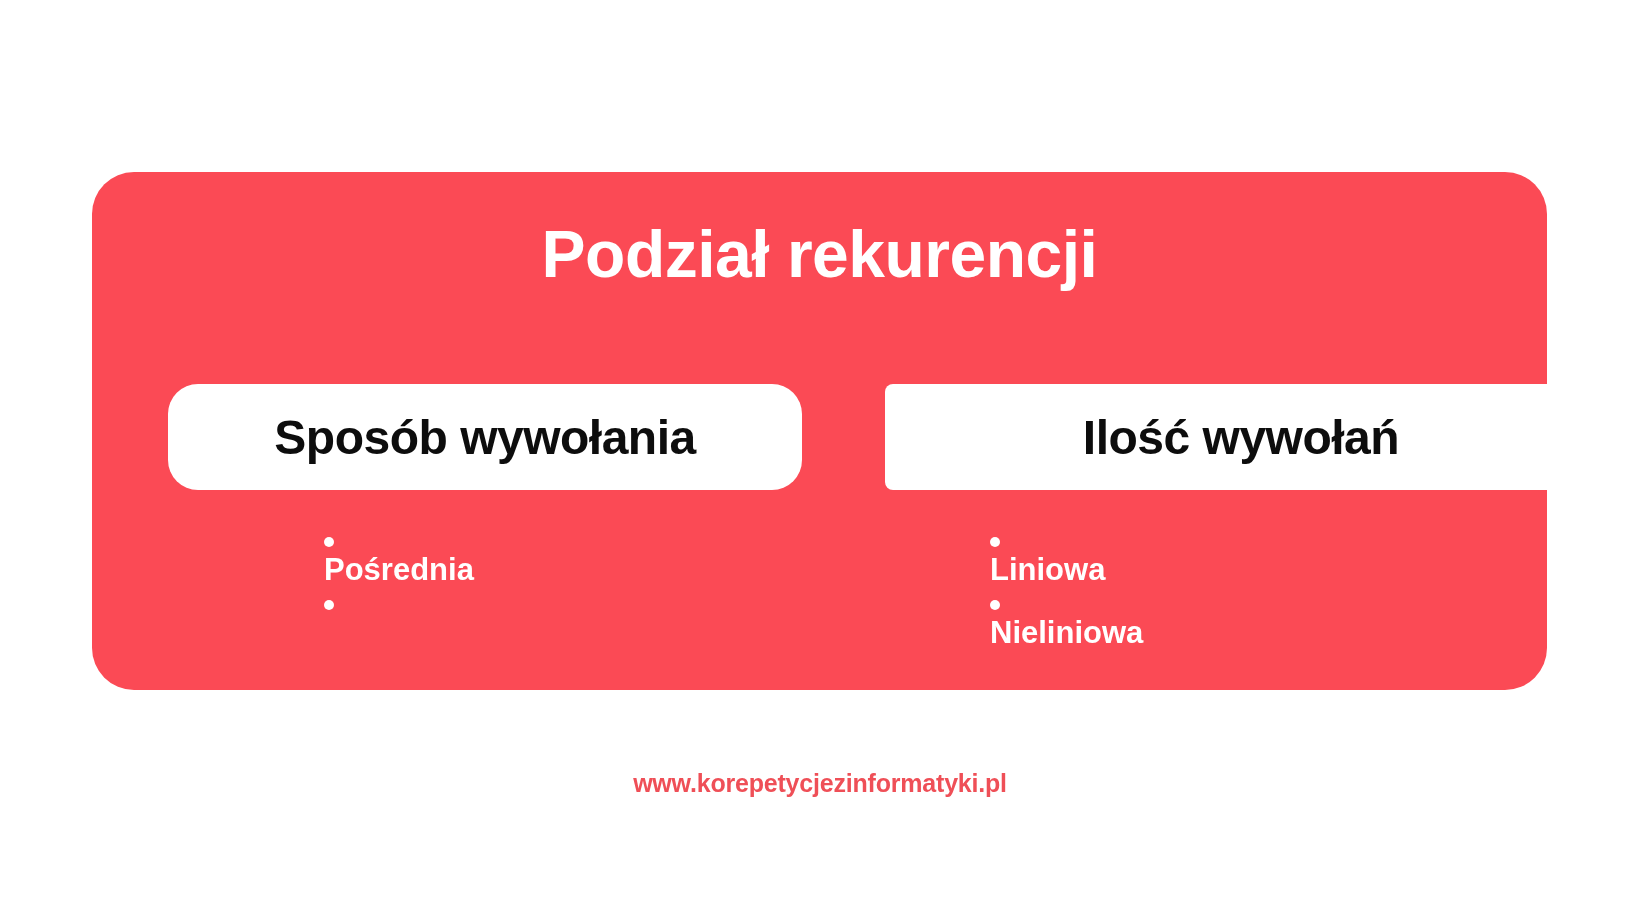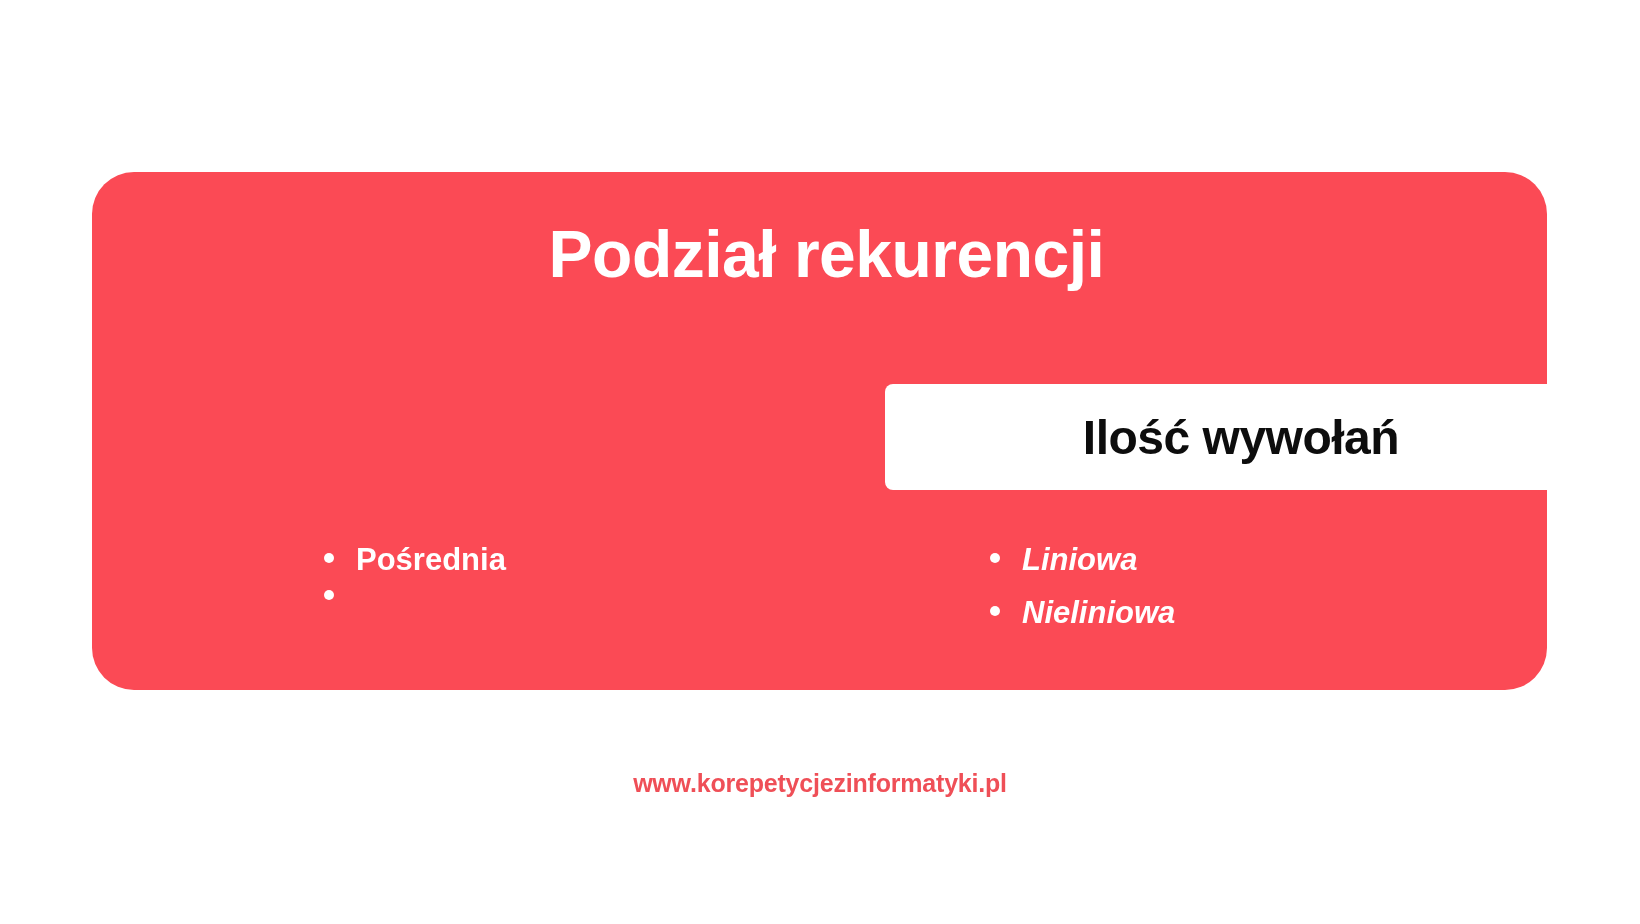--- a/index.html
+++ b/index.html
@@ -41,21 +41,20 @@
     left: 0;
     top: 46px;
     width: 100%;
     text-align: center;
     color: #ffffff;
     font-size: 66px;
     font-weight: bold;
     letter-spacing: -0.5px;
     line-height: 1.1;
     white-space: nowrap;
-    padding-left: 7px;
   }
 
   
   .pill {
     position: absolute;
     top: 212px;
     height: 106px;
     background: #ffffff;
     border-radius: 30px;
     display: flex;
@@ -75,31 +74,32 @@
 
   
   .bullet-list {
     position: absolute;
     top: 372px;
     margin: 0;
     padding: 0;
     list-style: none;
   }
   #list-left  { left: 232px; }
-  #list-right { left: 898px; font-style: italic; }
+  #list-right { left: 898px; }
 
   .bullet-item {
     display: flex;
     align-items: baseline;
     color: #ffffff;
     font-size: 31px;
     font-weight: bold;
     line-height: 1;
     margin-bottom: 22px;
     white-space: nowrap;
+    flex-direction: column;
   }
   .bullet-dot {
     display: inline-block;
     width: 10px;
     height: 10px;
     border-radius: 50%;
     background: #ffffff;
     margin-right: 22px;
     position: relative;
     top: -7px;
@@ -123,20 +123,23 @@
 </style>
 </head>
 <body>
 
 <div id="infographic-root">
 
   <div id="card">
 
     <div id="card-title">Podział rekurencji</div>
 
+    <div class="pill" id="pill-left">
+      <span class="pill-label">Sposób wywołania</span>
+    </div>
 
     <ul class="bullet-list" id="list-left">
       <li class="bullet-item">
         <span class="bullet-dot"></span>
         <span>Pośrednia</span>
       </li>
       <li class="bullet-item">
         <span class="bullet-dot"></span>
       </li>
     </ul>

